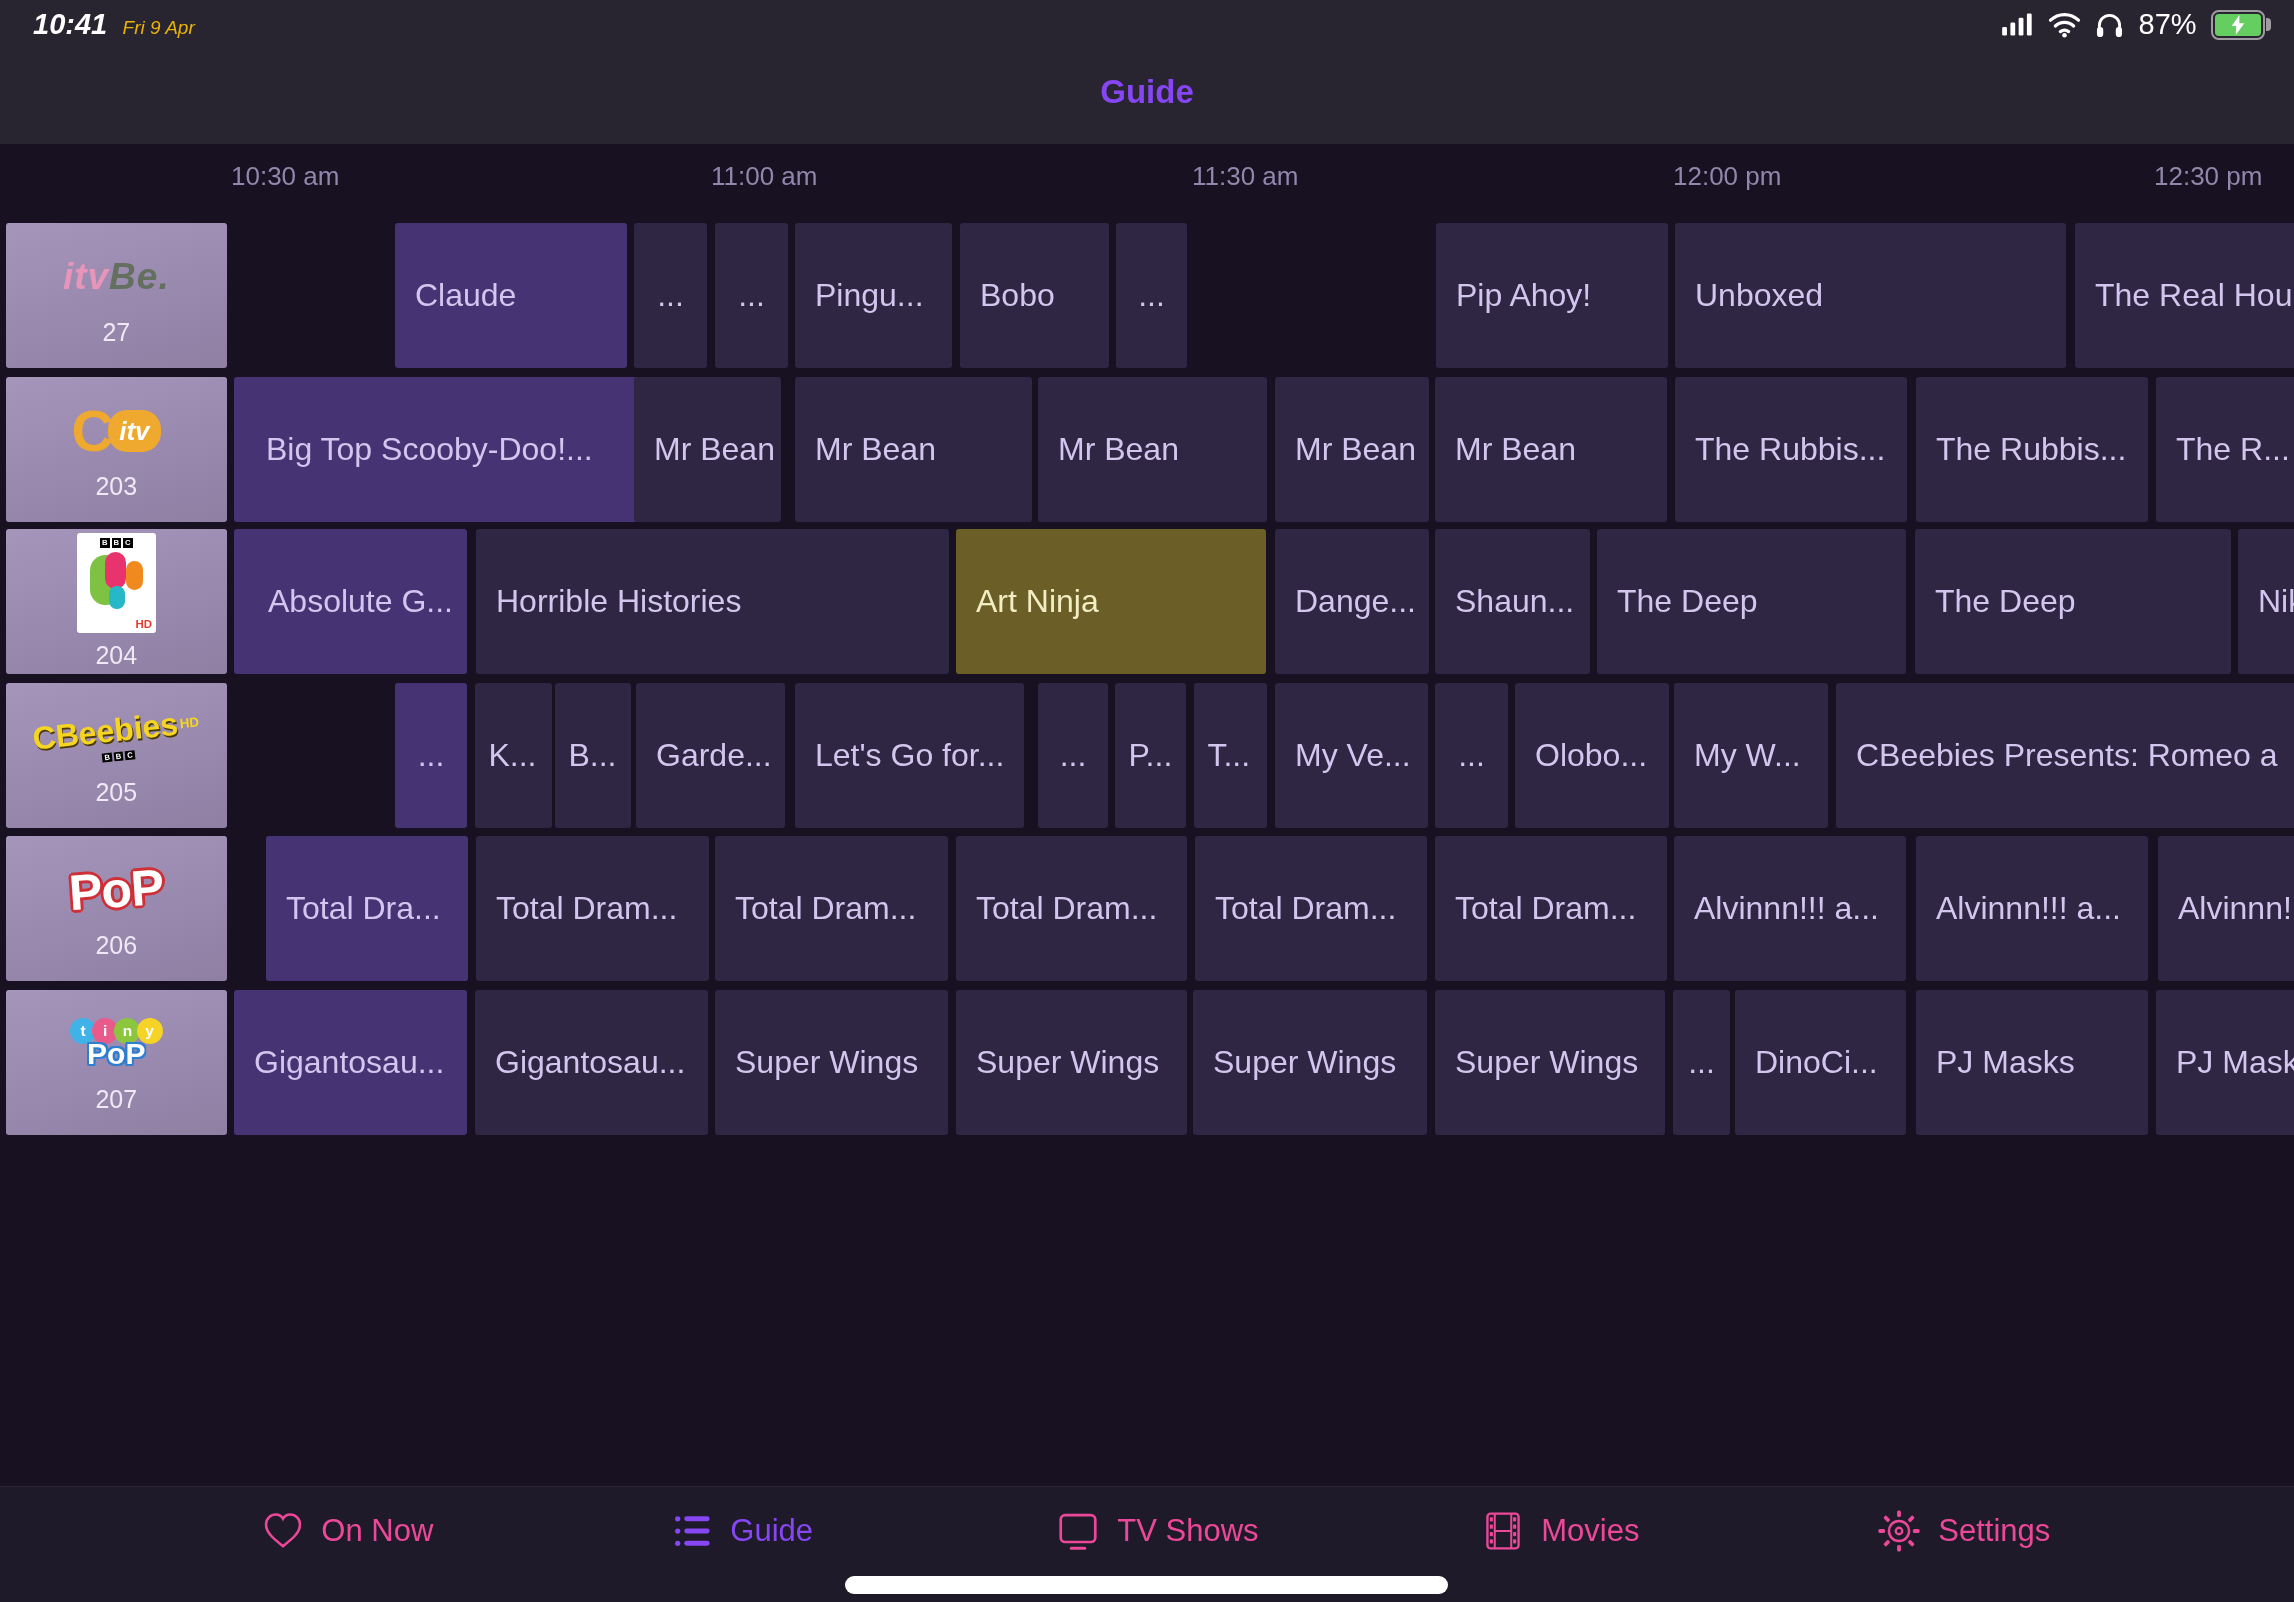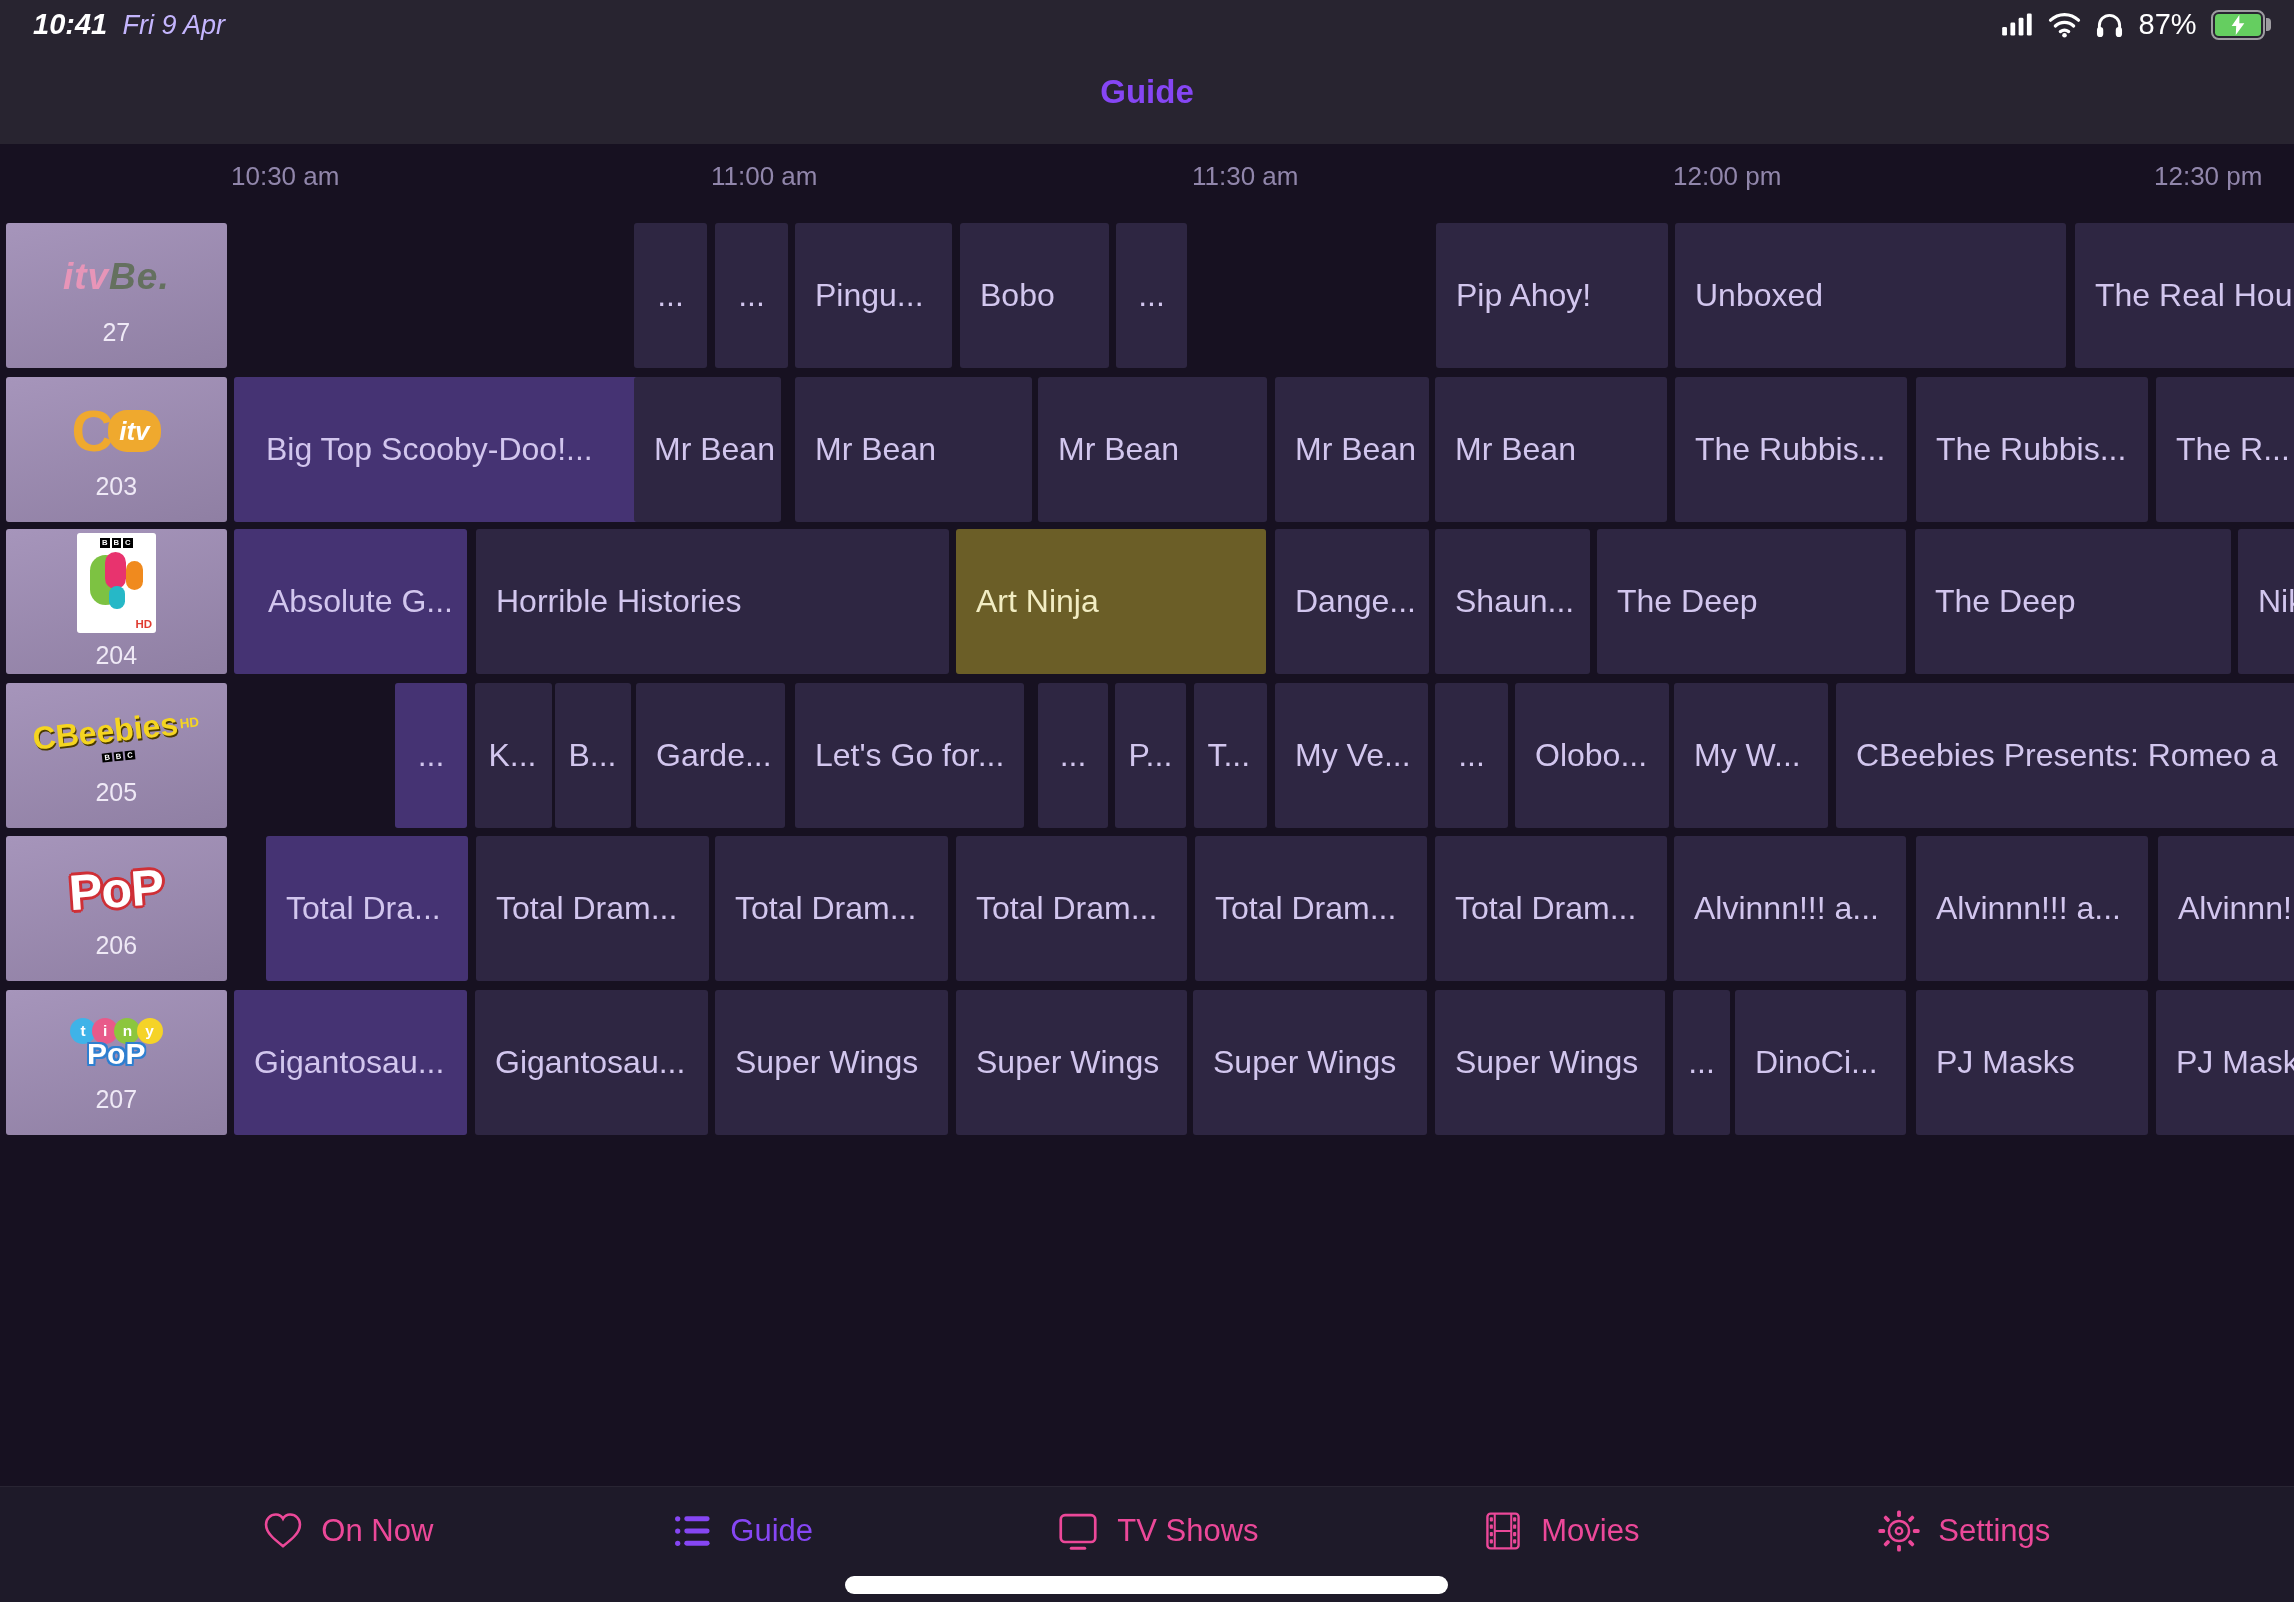--- a/index.html
+++ b/index.html
@@ -3,21 +3,21 @@
 <meta charset="utf-8">
 <style>
   html,body{margin:0;padding:0;background:#000;}
   #app{position:relative;width:2294px;height:1602px;overflow:hidden;
        font-family:"Liberation Sans", sans-serif;background:var(--grid-bg,#171121);}
 
   
   #top-header{position:absolute;top:0;left:0;width:100%;height:144px;background:var(--header-bg,#282430);}
   .status-left{position:absolute;left:33px;top:7.7px;display:flex;gap:15.4px;align-items:baseline;color:#fff;font-style:italic;}
   .status-time{font-size:29px;font-weight:700;}
-  .status-date{font-size:27px;font-weight:400;color:#c4b5fd;}
+  .status-date{font-size:19px;font-weight:400;color:#eab308;}
   .status-right{position:absolute;right:29px;top:5.8px;height:38px;display:flex;align-items:center;gap:14.4px;}
   .battery-percent{color:#fff;font-size:29px;}
   .battery{position:relative;width:50px;height:26px;border:2.9px solid rgba(255,255,255,.55);border-radius:7.7px;}
   .bfill{position:absolute;inset:1.9px;background:var(--battery-green,#65ce60);border-radius:3.8px;}
   .bolt{position:absolute;left:50%;top:50%;transform:translate(-50%,-50%);z-index:2;}
   .btip{position:absolute;right:-7.7px;top:6.7px;width:4.8px;height:12.5px;background:rgba(255,255,255,.55);border-radius:0 3.8px 3.8px 0;}
   .page-title{position:absolute;top:73px;left:0;width:100%;text-align:center;
               font-size:33px;font-weight:700;color:var(--accent,#8646f4);}
 
   
@@ -133,20 +133,23 @@
     </div>
 
   <div id="grid">
       <div class="row" style="top: 223px;">
         <div class="channel-tile">
           <div class="channel-logo">
             <span class="logo-itvbe"><span class="p1">itv</span><span class="p2">Be.</span></span>
           </div>
           <div class="channel-number">27</div>
         </div>
+        <div class="program past" style="left: 395px; width: 232px;">
+          <span class="ptitle">Claude</span>
+        </div>
         <div class="program normal center" style="left: 634px; width: 73px;">
           <span class="ptitle">...</span>
         </div>
         <div class="program normal center" style="left: 715px; width: 73px;">
           <span class="ptitle">...</span>
         </div>
         <div class="program normal" style="left: 795px; width: 157px;">
           <span class="ptitle">Pingu...</span>
         </div>
         <div class="program normal" style="left: 960px; width: 149px;">

